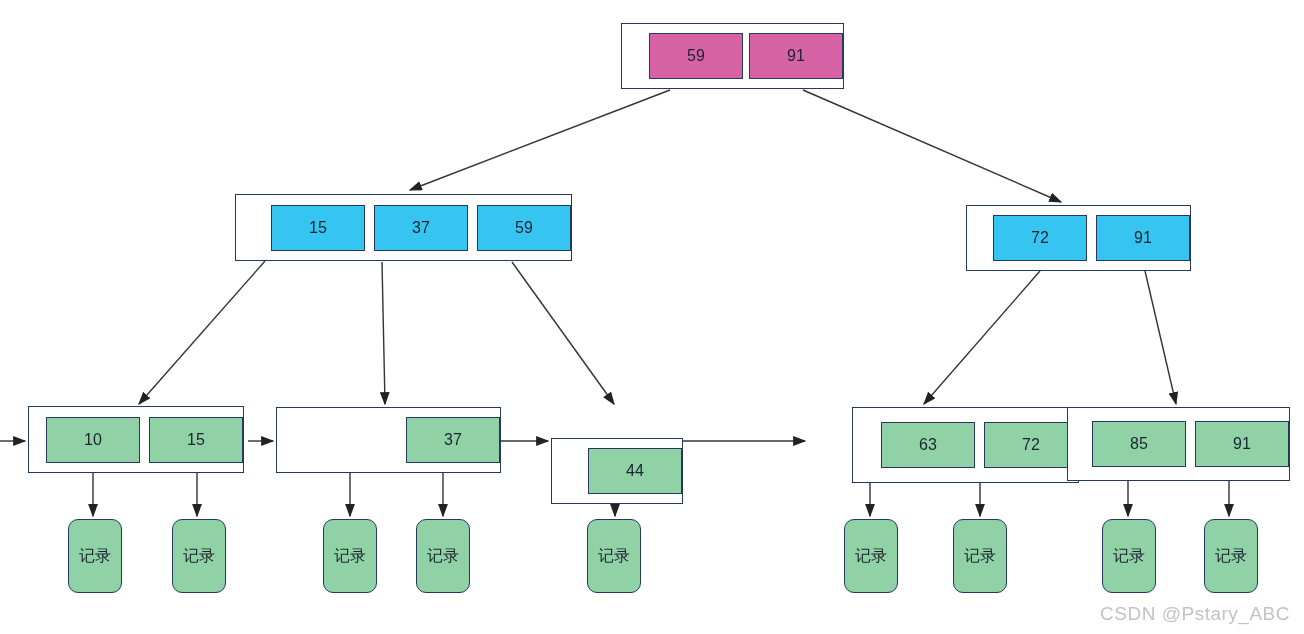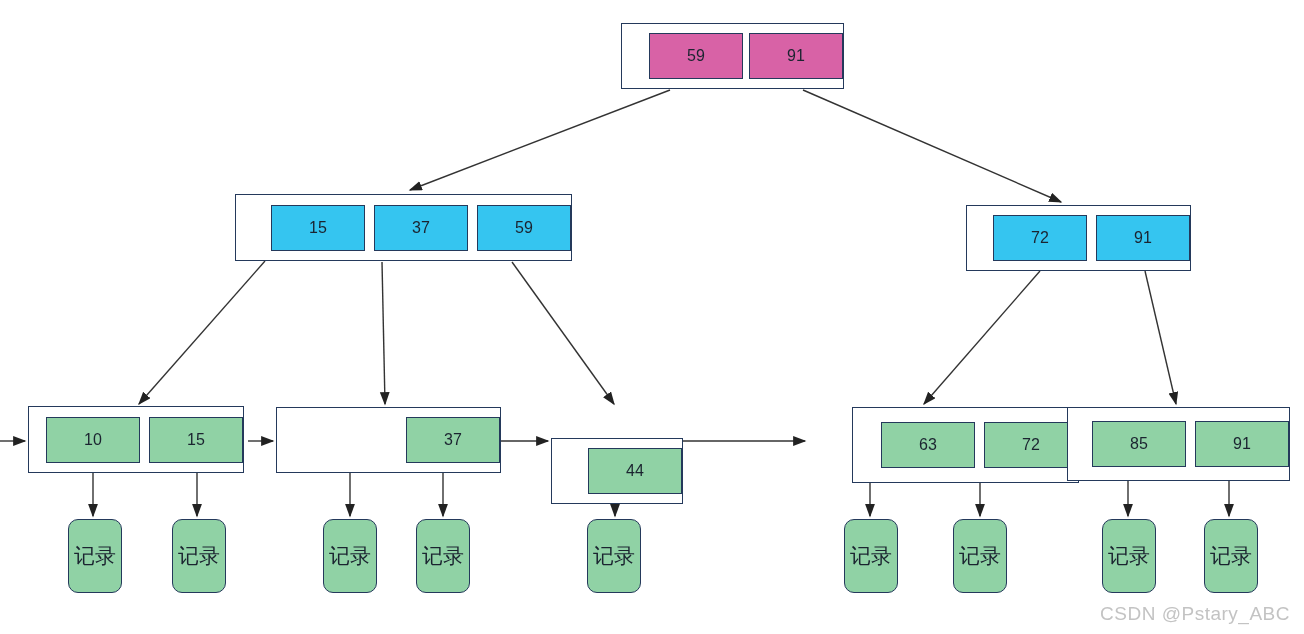--- a/index.html
+++ b/index.html
@@ -45,21 +45,21 @@
   .record {
     position: absolute;
     width: 54px;
     height: 74px;
     top: 519px;
     border: 1.5px solid var(--border);
     border-radius: 10px;
     display: flex;
     align-items: center;
     justify-content: center;
-    font-size: 21px;
+    font-size: 16px;
     color: #1b2430;
   }
   .watermark {
     position: absolute;
     right: 14px;
     bottom: 9px;
     font-size: 19px;
     color: #c3c3c3;
     letter-spacing: 0.5px;
   }

